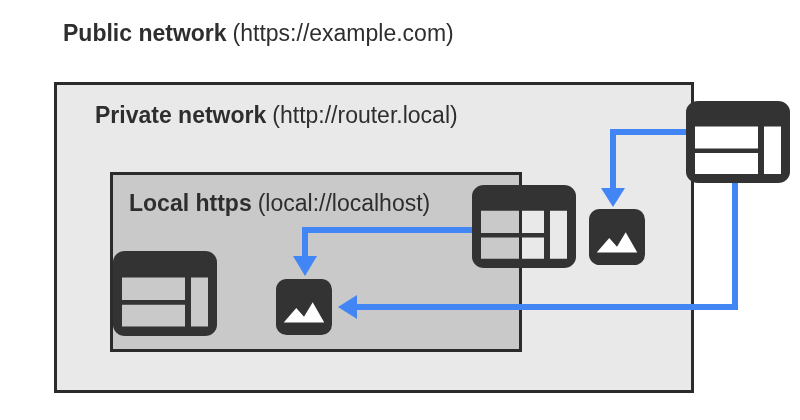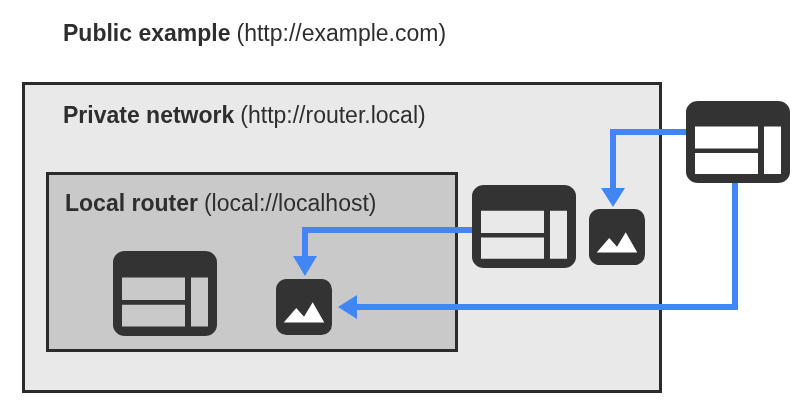--- a/index.html
+++ b/index.html
@@ -18,20 +18,21 @@
     line-height: 1.15;
     white-space: nowrap;
     color: var(--text-color, #2e2e2e);
   }
   .label .b { font-weight: 700; margin-right: 6px; }
   .label .r { font-weight: 400; }
   .box {
     position: absolute;
     box-sizing: border-box;
     border: 3px solid var(--border-dark, #2b2b2b);
+    margin-left: 32px;
   }
   #private-box {
     left: 22px; top: 82px; width: 640px; height: 311px;
     background: var(--private-bg, #e9e9e9);
   }
   #local-box {
     left: 21px; top: 87px; width: 412px; height: 180px;
     background: var(--local-bg, #c9c9c9);
   }
   #title-label { left: 63px; top: 20px; }
@@ -59,31 +60,31 @@
     stroke-width: 6;
   }
   #arrow-layer polygon { fill: var(--arrow-blue, #4285f4); }
 </style>
 </head>
 <body>
 
 <div class="stage">
 
   <div class="label" id="title-label">
-    <span class="b">Public example</span><span class="r">(http://example.com)</span>
+    <span class="b">Public network</span><span class="r">(https://example.com)</span>
   </div>
 
   <div class="box" id="private-box">
     <div class="label" id="private-label">
       <span class="b">Private network</span><span class="r">(http://router.local)</span>
     </div>
 
     <div class="box" id="local-box">
       <div class="label" id="local-label">
-        <span class="b">Local router</span><span class="r">(local://localhost)</span>
+        <span class="b">Local https</span><span class="r">(local://localhost)</span>
       </div>
     </div>
   </div>
 
   <svg id="arrow-layer" viewBox="0 0 800 420" aria-hidden="true">
     <g>
       <polyline points="686,132 613,132 613,188"></polyline>
       <polygon points="601,188 625,188 613,207"></polygon>
     </g>
     <g>

